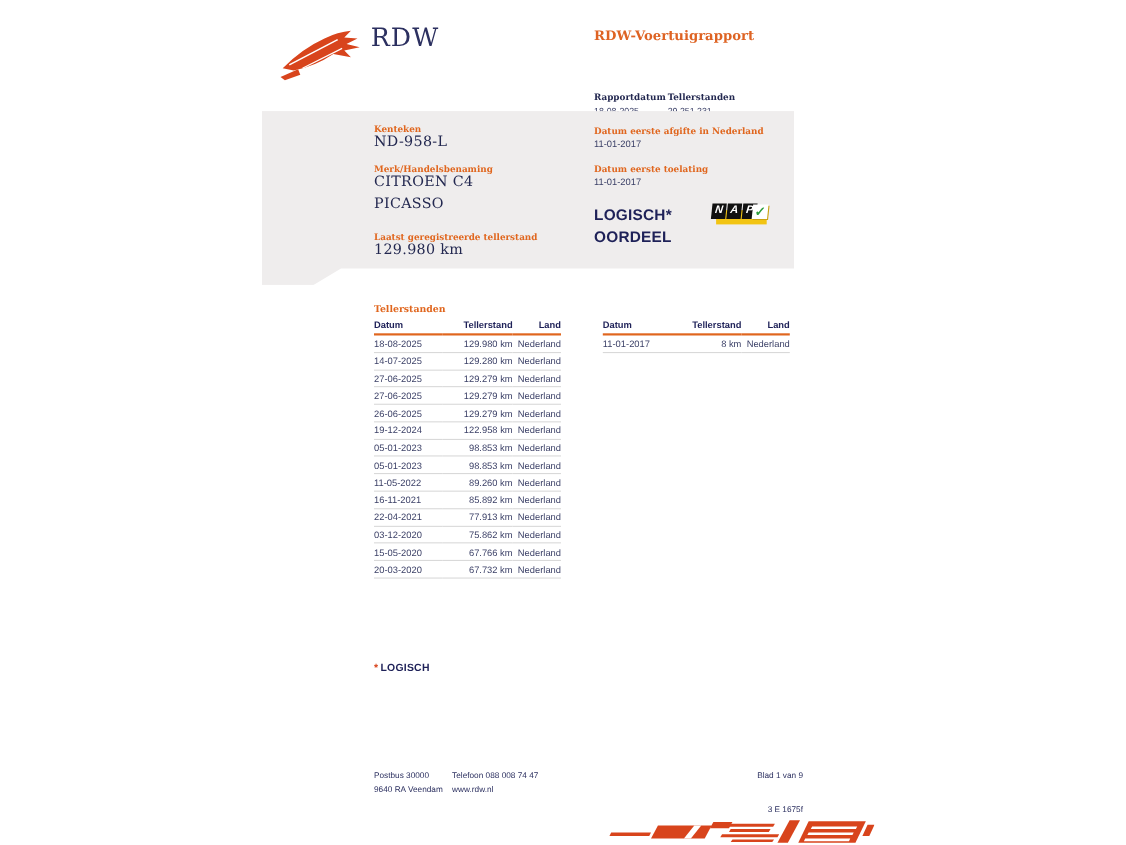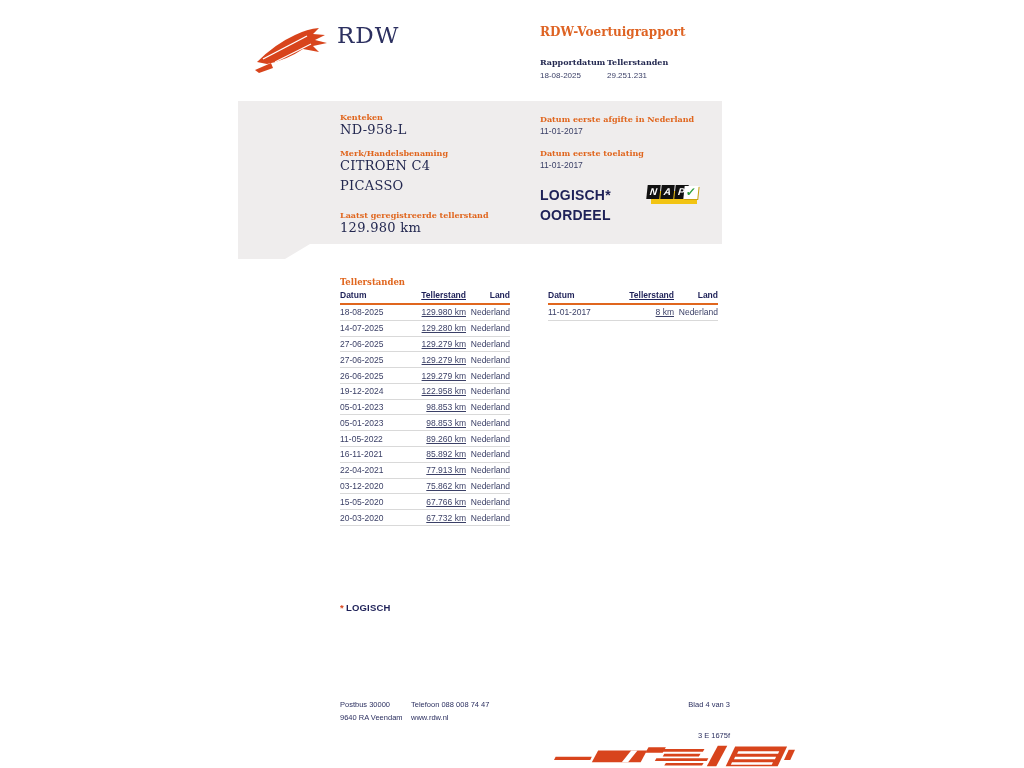--- a/index.html
+++ b/index.html
@@ -8,21 +8,21 @@
 
   
   .logo-bird{position:absolute;left:254px;top:26px;width:80px;height:50px;}
   .logo-text{position:absolute;left:337px;top:22px;font-family:"DejaVu Serif",serif;
              font-size:23px;letter-spacing:1px;color:#2c3060;}
   .doc-title{position:absolute;left:540px;top:25px;font-family:"DejaVu Serif",serif;
              font-weight:bold;font-size:12px;color:#de6323;}
   .meta{position:absolute;left:540px;top:57px;width:220px;}
   .meta-row{display:flex;}
   .meta-col1{width:67px;}
-  .meta-label{font-family:"DejaVu Serif",serif;font-weight:bold;font-size:8px;color:#232850;}
+  .meta-label{font-family:"DejaVu Serif",serif;font-weight:bold;font-size:8px;color:#232850;margin-top:26px;}
   .meta-value{font-size:8px;color:#3a3f66;margin-top:4px;}
 
   
   .summary-box{position:absolute;left:238px;top:101px;width:484px;height:158px;background:#efeded;
                clip-path:polygon(0 0,484px 0,484px 143px,72px 143px,47px 158px,0 158px);}
   .sum-label{font-family:"DejaVu Serif",serif;font-weight:bold;font-size:8px;color:#e0661e;
              position:absolute;}
   .sum-value{font-family:"DejaVu Serif",serif;font-size:13px;color:#232850;position:absolute;
              letter-spacing:.3px;}
   .sum-value-sm{font-size:8.5px;color:#3a3f66;position:absolute;font-family:"Liberation Sans",sans-serif;}
@@ -40,21 +40,21 @@
   .nap-check{color:#2e9e3e;font-weight:bold;font-size:12px;line-height:13px;display:block;text-align:center;}
 
   
   .tables-title{position:absolute;left:340px;top:277px;font-family:"DejaVu Serif",serif;
                 font-weight:bold;font-size:8.5px;color:#e0661e;}
   table.odo{position:absolute;top:290px;width:170px;border-collapse:collapse;table-layout:fixed;}
   #table-left{left:340px;}
   #table-right{left:548px;}
   table.odo th{font-size:8.5px;font-weight:bold;color:#1e2158;text-align:left;
                border-bottom:2px solid #e0661e;padding:0 0 3px 0;margin-left:32px;}
-  table.odo th:nth-child(2),table.odo td:nth-child(2){text-align:right;text-decoration:underline;}
+  table.odo th:nth-child(2),table.odo td:nth-child(2){text-align:right;}
   table.odo th:nth-child(3),table.odo td:nth-child(3){text-align:right;}
   table.odo col.c1{width:62px;} table.odo col.c2{width:64px;} table.odo col.c3{width:44px;}
   table.odo td{font-size:8.5px;color:#3a3f66;border-bottom:1px solid #d9d9d9;padding:2.4px 0;}
 
   
   .legend{position:absolute;left:340px;top:602px;width:392px;}
   .legend-head{font-size:9.5px;font-weight:bold;color:#1e2158;letter-spacing:.2px;}
   .legend-ast{color:#d8441c;margin-right:2px;}
   .legend-text{margin-top:6px;font-size:8px;line-height:13px;color:#e0661e;}
 
@@ -242,21 +242,21 @@
     <div class="legend-head">
       <span class="legend-ast">*</span><span>LOGISCH</span>
     </div>
   </div>
 
   <div class="footer">
     <div class="l1">Postbus 30000</div>
     <div class="l2">9640 RA Veendam</div>
     <div class="m1">Telefoon 088 008 74 47</div>
     <div class="m2">www.rdw.nl</div>
-    <div class="r1">Blad 4 van 3</div>
+    <div class="r1">Blad 1 van 9</div>
     <div class="r2">3 E 1675f</div>
   </div>
 
   <svg class="truck" viewBox="0 0 320 30">
     <g fill="#d8441c">
       <path d="M16,16 L62,16 L60,20 L14,20 Z"></path>
       <path d="M70,8 L132,8 L124,23 L62,23 Z"></path>
       <path d="M134,4 L156,4 L152,11 L130,11 Z"></path>
       <path d="M150,6 L205,6 L203,9.5 L148,9.5 Z"></path>
       <path d="M154,12 L200,12 L198,15.5 L152,15.5 Z"></path>

